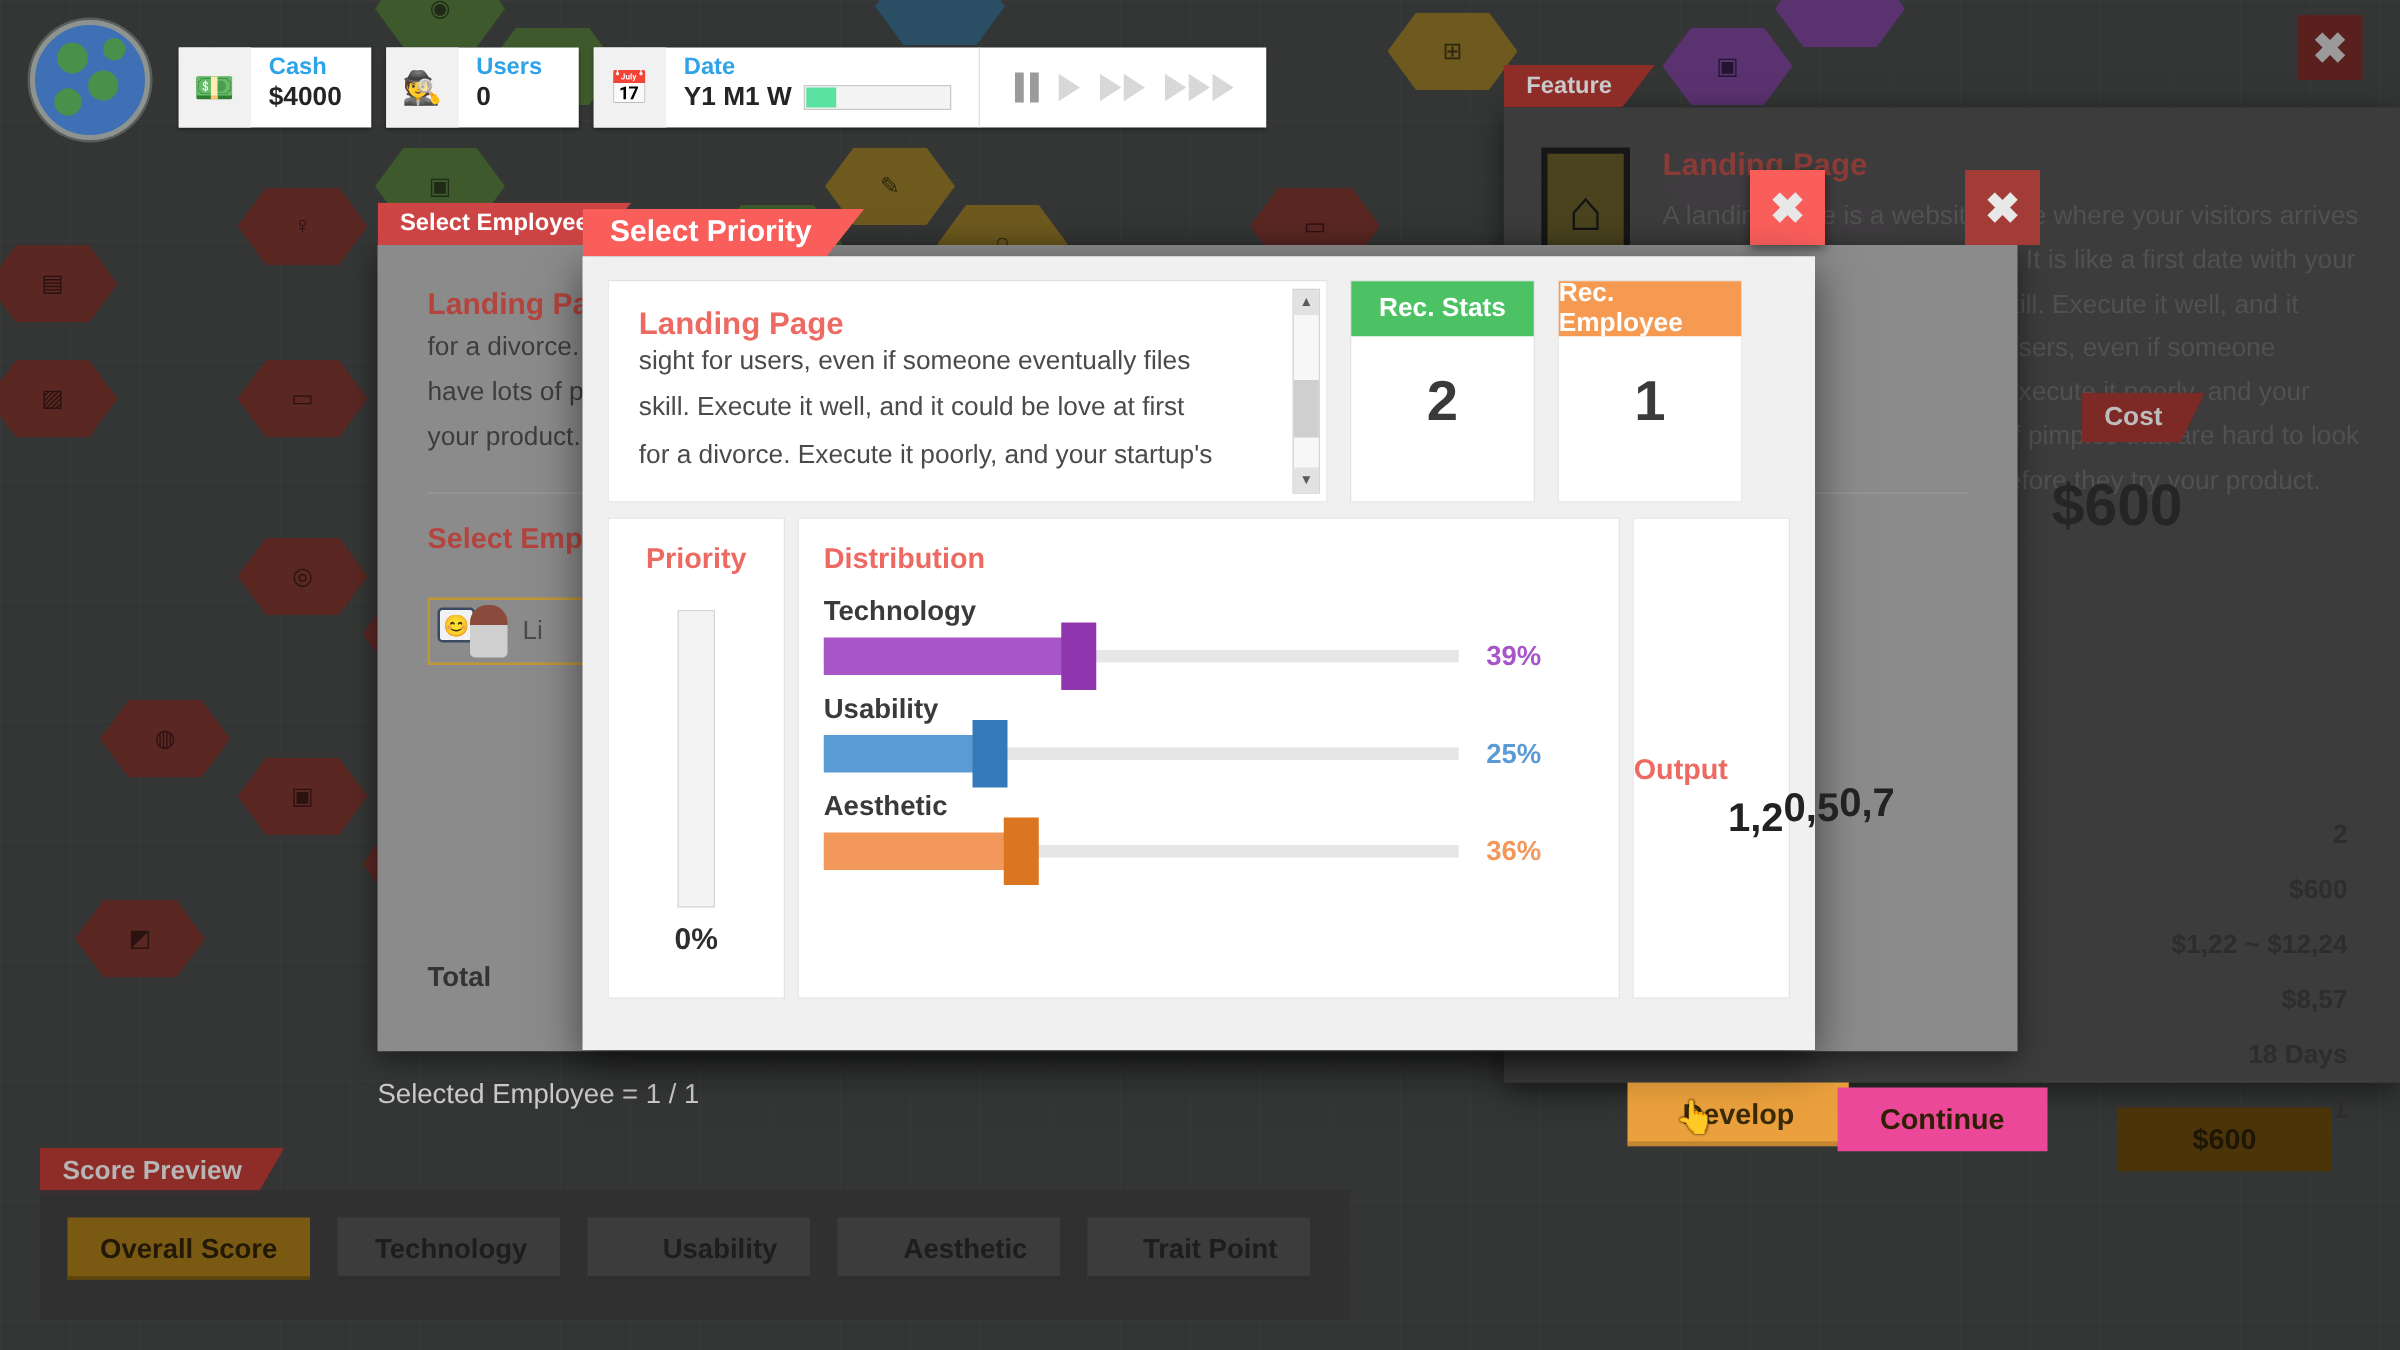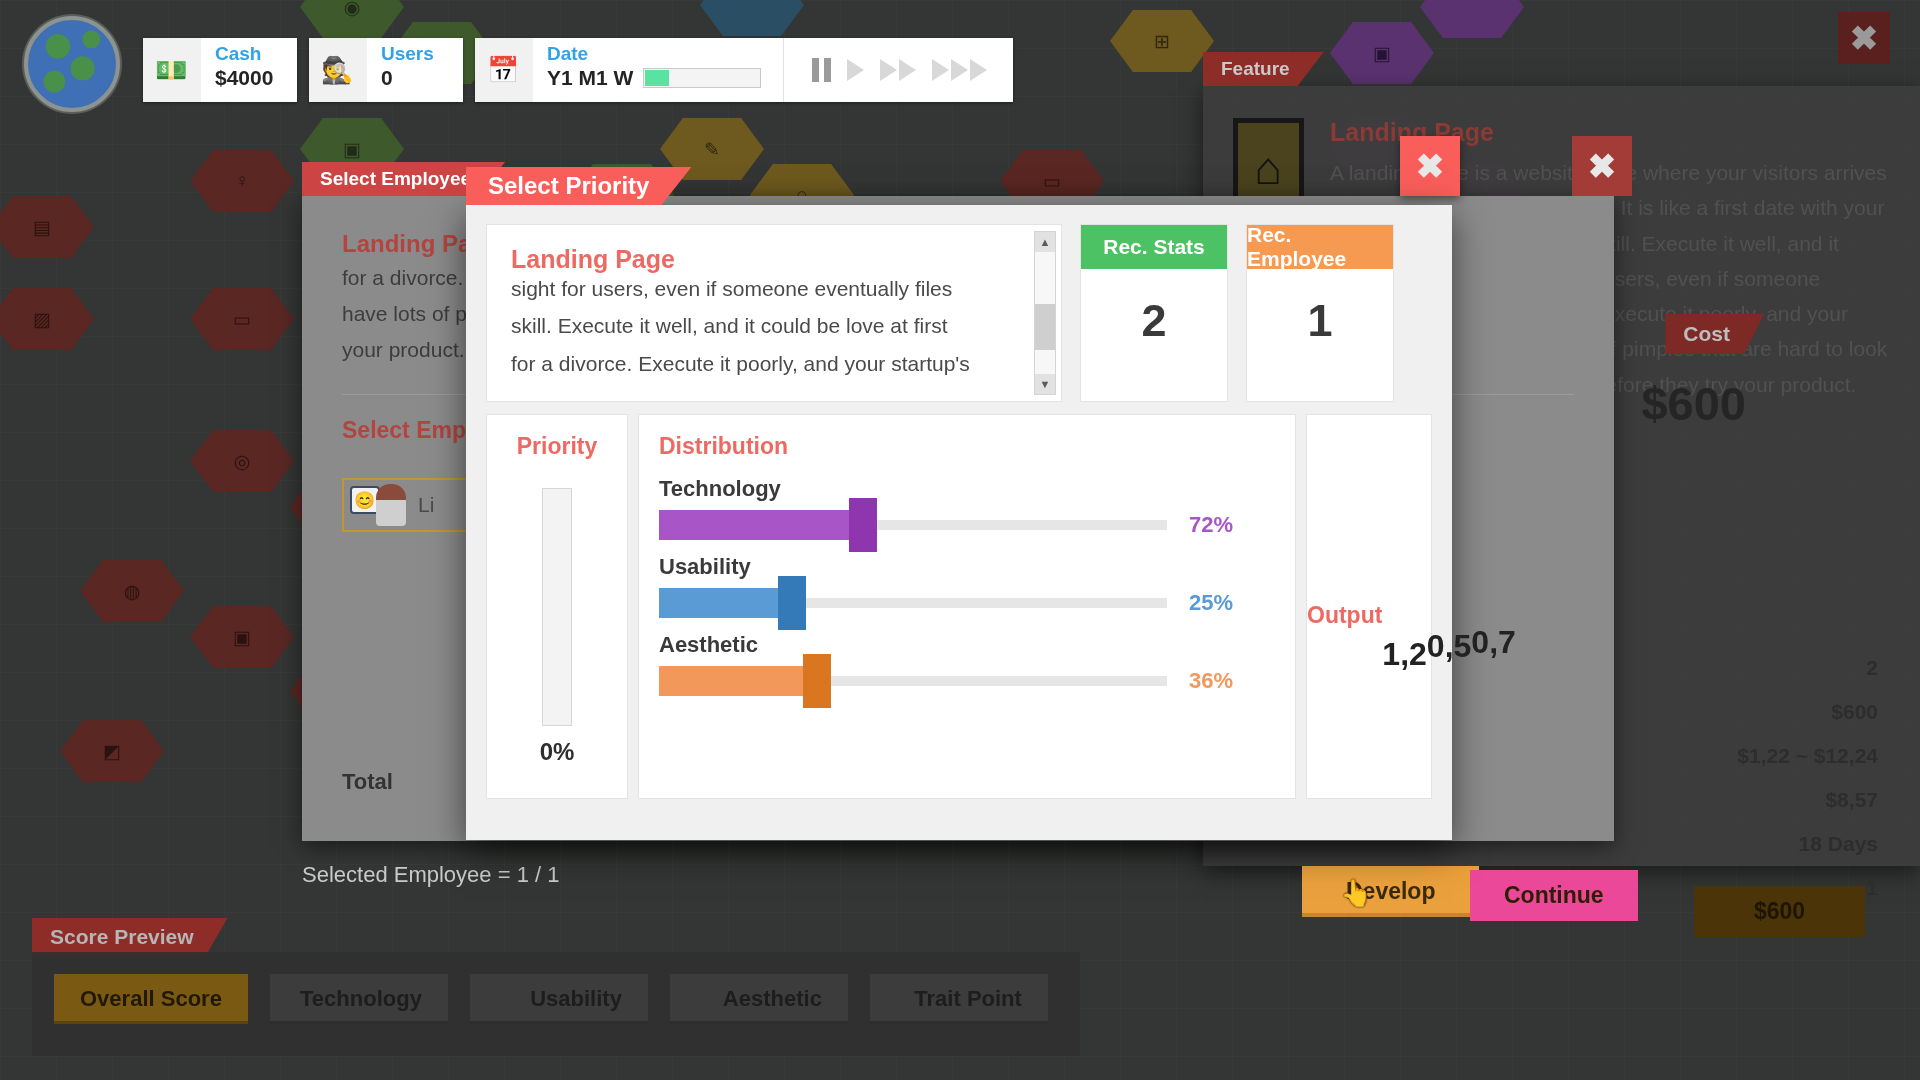--- a/index.html
+++ b/index.html
@@ -495,21 +495,21 @@
       <div class="col col-dist">
         <div class="col-head">Distribution</div>
 
         <div class="slider-block">
           <div class="slider-label">Technology</div>
           <div class="slider-line">
             <div class="track">
               <div class="fill" style="width:39%;background:#a855c8;"></div>
               <div class="knob" style="left:calc(39% - 8px);background:#8f35ad;"></div>
             </div>
-            <div class="pct" style="color:#a855c8;">72%</div>
+            <div class="pct" style="color:#a855c8;">39%</div>
           </div>
         </div>
 
         <div class="slider-block">
           <div class="slider-label">Usability</div>
           <div class="slider-line">
             <div class="track">
               <div class="fill" style="width:25%;background:#5b9bd5;"></div>
               <div class="knob" style="left:calc(25% - 8px);background:#357ab8;"></div>
             </div>

